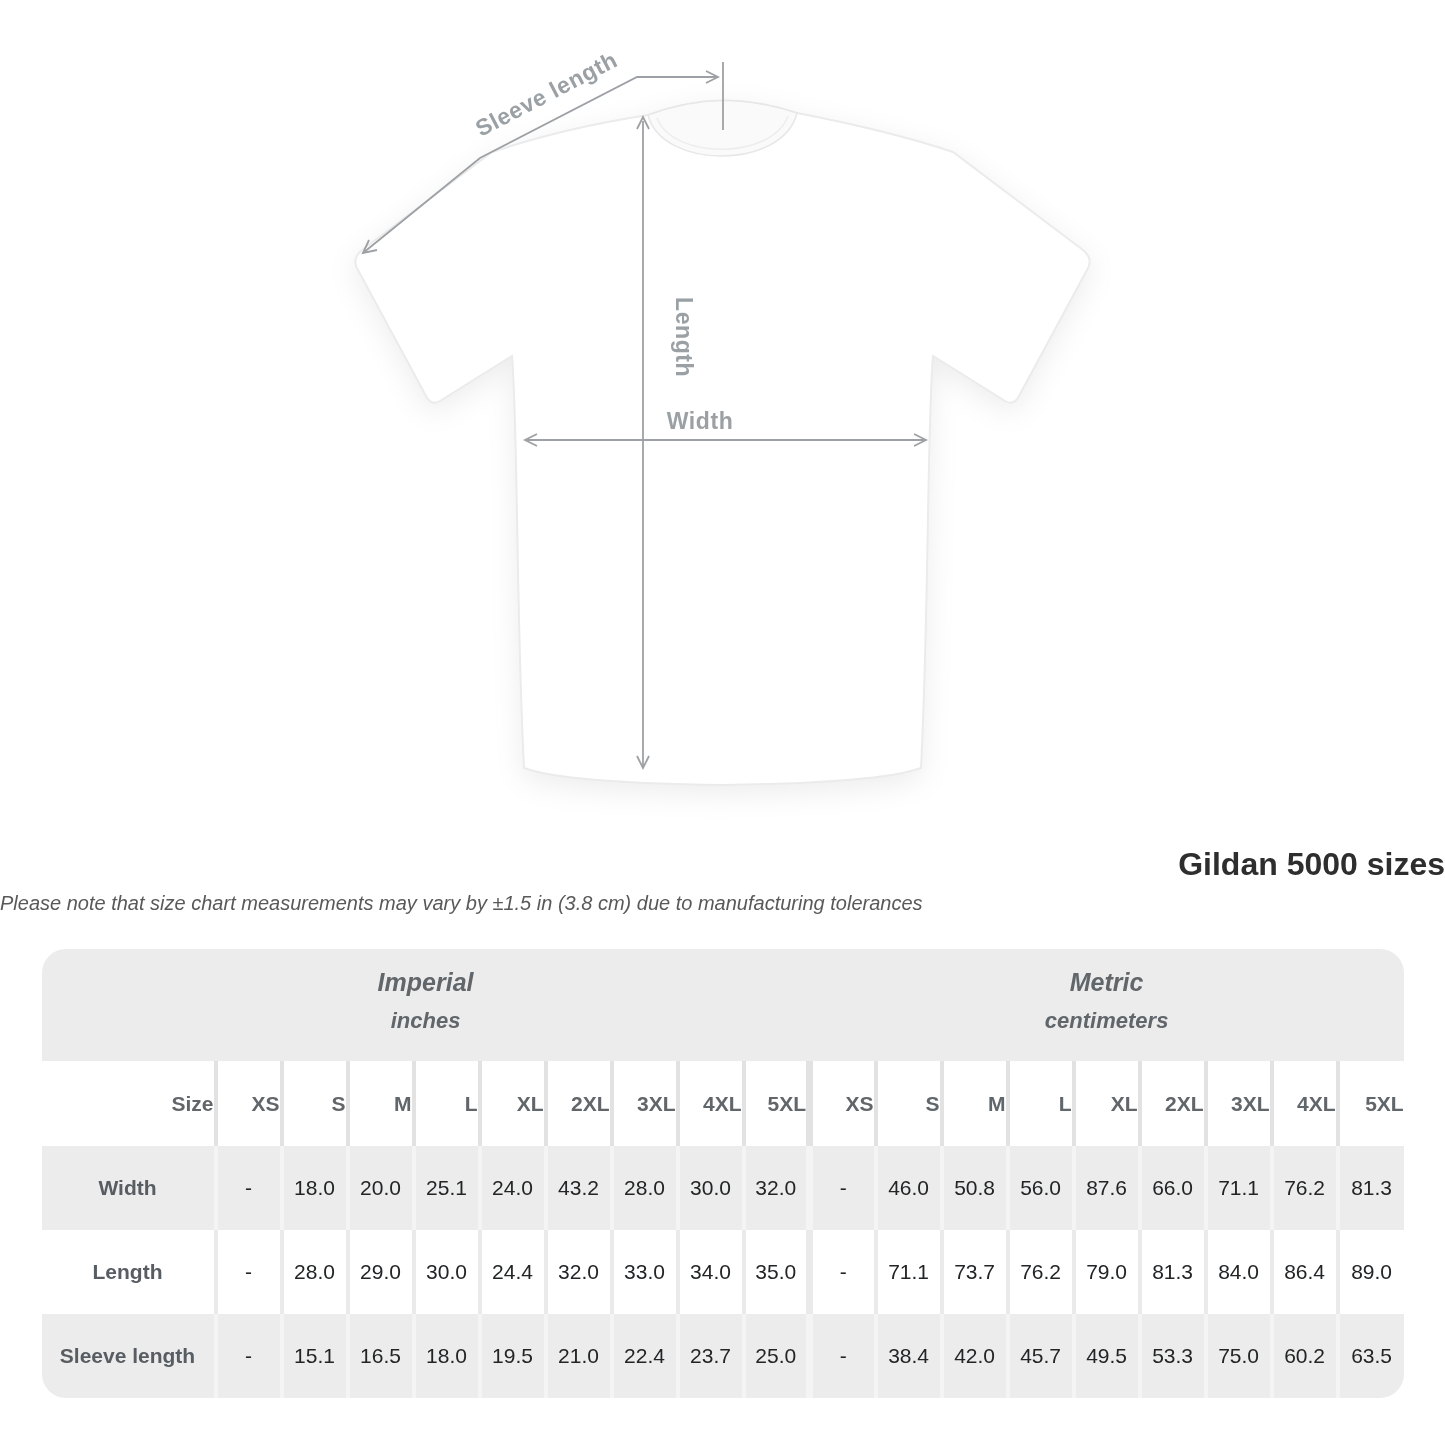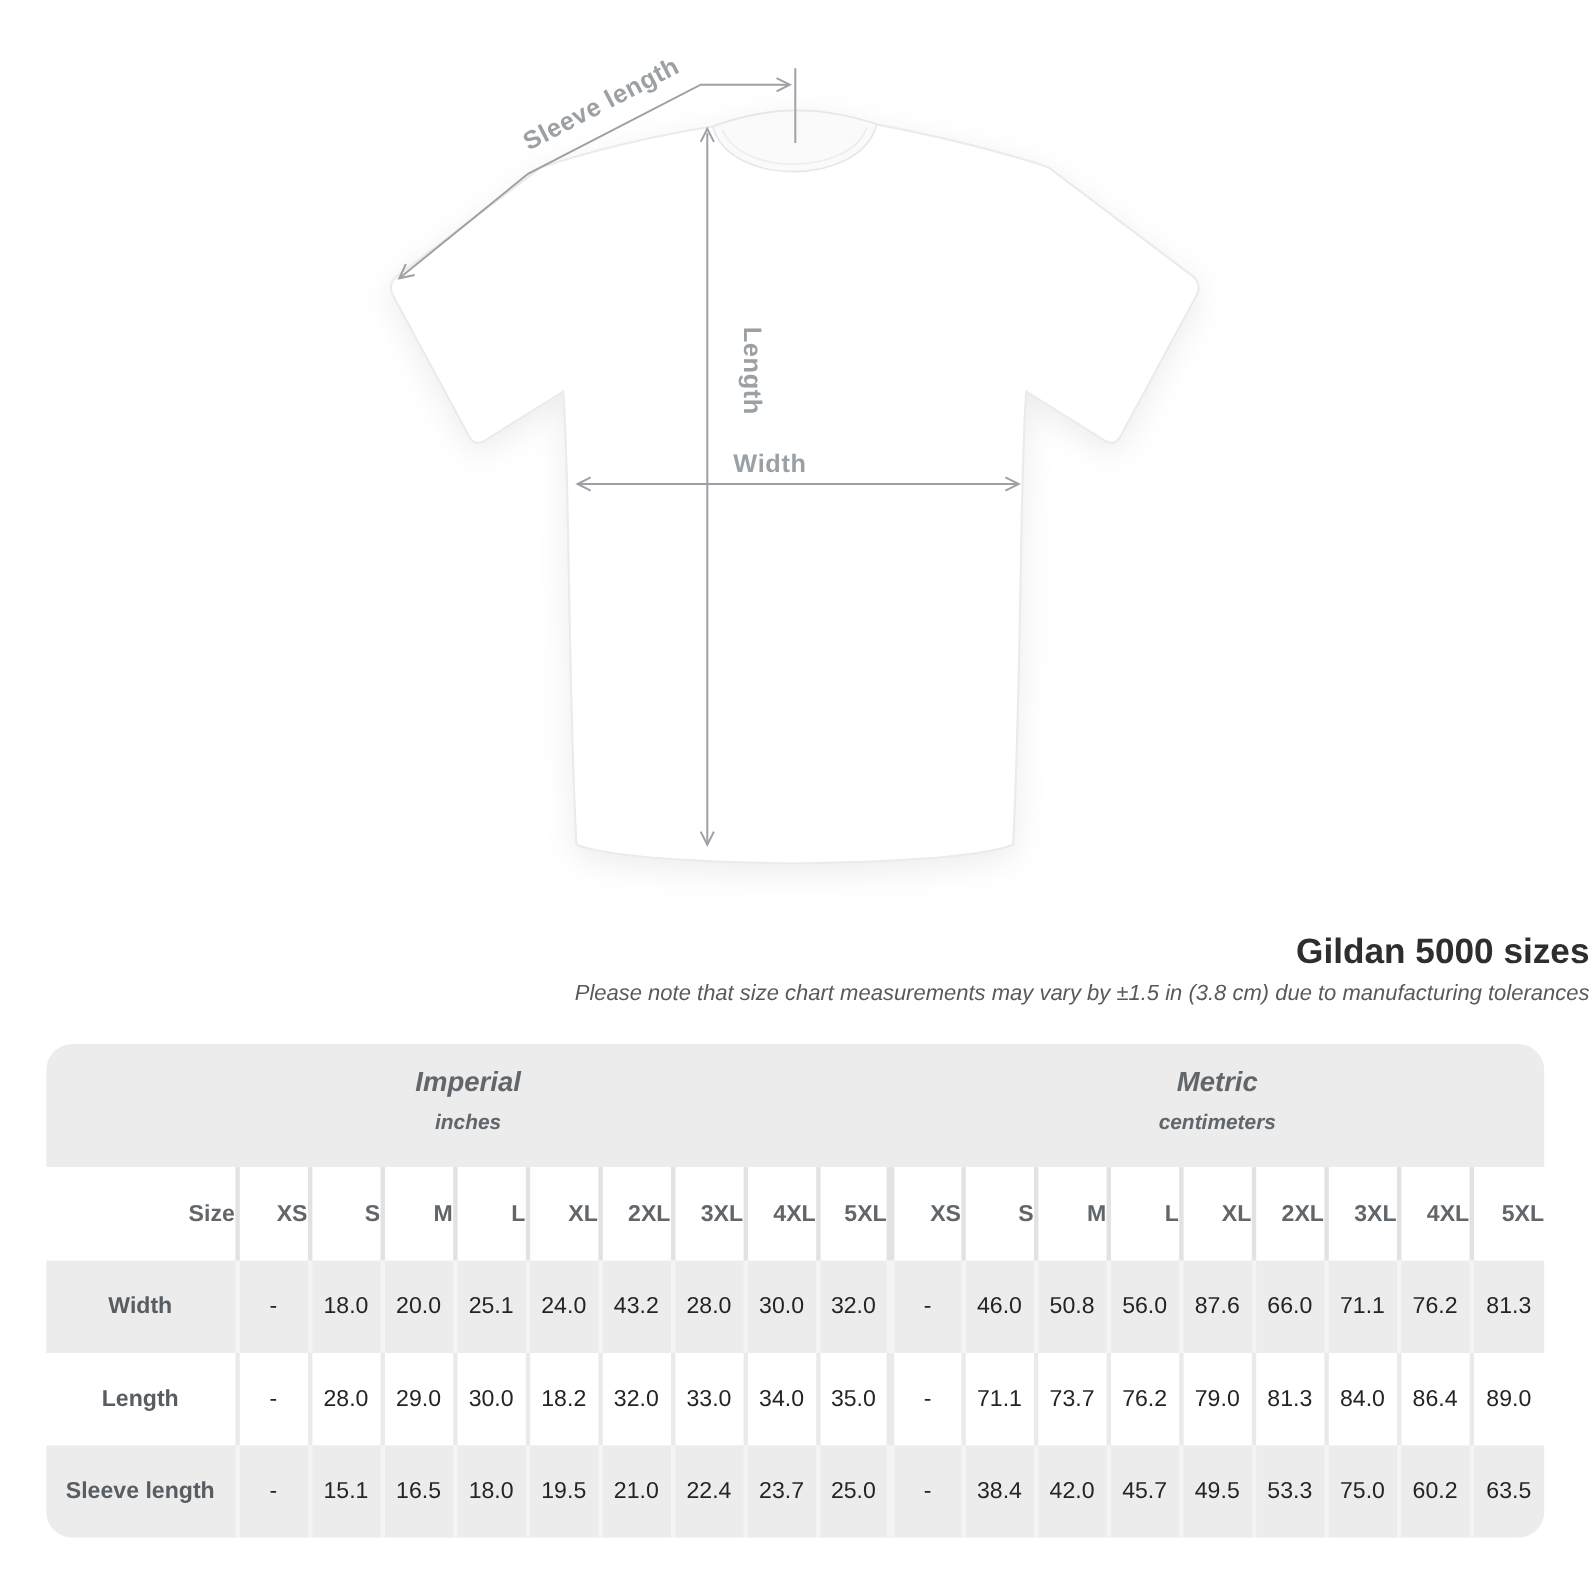--- a/index.html
+++ b/index.html
@@ -28,37 +28,37 @@
     font-size: 23px; font-weight: bold; letter-spacing: 0.6px;
     font-family: "Liberation Sans", "DejaVu Sans", sans-serif;
   }
 
   
   .page-title {
     text-align: right; font-size: 32px; font-weight: bold;
     color: var(--title-text, #2e2e2e); margin-top: 8px;
   }
   .page-subtitle {
-    text-align: right; font-style: italic; font-size: 20px;
+    text-align: left; font-style: italic; font-size: 20px;
     color: var(--subtitle-text, #595959); margin-top: 9px;
   }
 
   
   .table-wrap {
     width: 1362px; margin: 34px auto 0;
     border-radius: 24px; overflow: hidden;
   }
   table { width: 100%; border-collapse: collapse; table-layout: fixed; }
   th, td { text-align: center; vertical-align: middle; padding: 0; }
 
   tr.band-row { height: 112px; }
   th.band { background: var(--band-bg, #ececec); }
   .band-inner { display: flex; flex-direction: column; align-items: center; justify-content: center; gap: 11px; padding-bottom: 8px; }
   .band-label { font-size: 25px; font-weight: bold; font-style: italic; color: var(--header-text, #61666b); }
-  .band-unit  { font-size: 19px; font-style: italic; color: var(--header-text, #61666b); }
+  .band-unit  { font-size: 22px; font-style: italic; color: var(--header-text, #61666b); }
 
   tr.header-row { height: 85px; background: #ffffff; }
   tr.header-row th { font-size: 21px; font-weight: bold; color: var(--header-text, #61666b); text-align: right; }
 
   tbody tr { height: 84px; }
   tr.stripe { background: var(--band-bg, #ececec); }
   tr.plain  { background: #ffffff; }
   tbody th.label-col { font-size: 21px; font-weight: bold; color: #575d62; }
   tbody td { font-size: 21px; color: var(--data-text, #222426); }
 
@@ -208,21 +208,21 @@
             <td class="sep">71.1</td>
             <td class="sep">76.2</td>
             <td class="sep">81.3</td>
           </tr>
           <tr class="plain">
             <th class="label-col">Length</th>
             <td class="sep">-</td>
             <td class="sep">28.0</td>
             <td class="sep">29.0</td>
             <td class="sep">30.0</td>
-            <td class="sep">18.2</td>
+            <td class="sep">24.4</td>
             <td class="sep">32.0</td>
             <td class="sep">33.0</td>
             <td class="sep">34.0</td>
             <td class="sep">35.0</td>
             <td class="sep sep-wide">-</td>
             <td class="sep">71.1</td>
             <td class="sep">73.7</td>
             <td class="sep">76.2</td>
             <td class="sep">79.0</td>
             <td class="sep">81.3</td>

